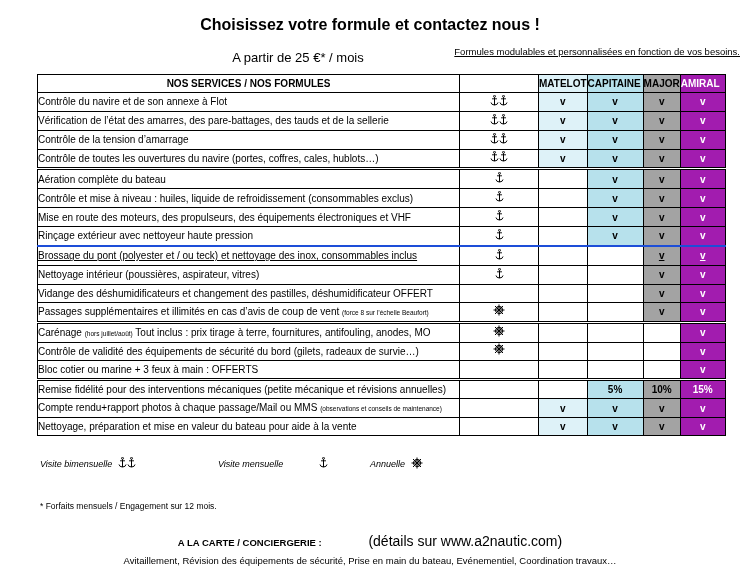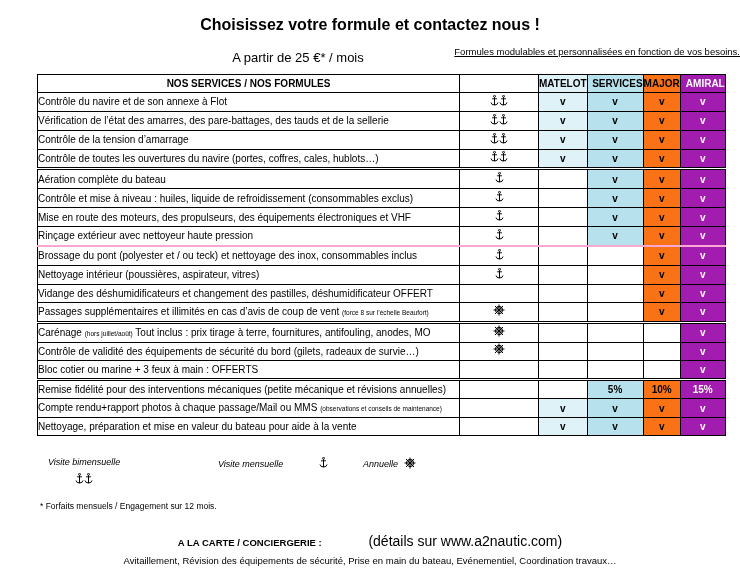--- a/index.html
+++ b/index.html
@@ -13,34 +13,34 @@
   table.grid th { font-weight: bold; }
   .col-service { width: 422px; }
   .col-freq { width: 79px; }
   .col-mat { width: 48px; }
   .col-cap { width: 56px; }
   .col-maj { width: 36px; }
   .col-ami { width: 45px; }
 
   th.head-services { height: 33px; text-align: center; vertical-align: middle; font-size: 9.5px; border-right: none; }
   th.head-freq { border-left: none; }
-  th.plan { vertical-align: top; line-height: 13px; font-size: 9.5px; text-align: right; margin-left: 39px; }
+  th.plan { vertical-align: top; line-height: 13px; font-size: 9.5px; text-align: left; margin-left: 39px; }
   td.service { border-right: none; padding-left: 2px; font-size: 9.5px; }
   td.freq { border-left: none; text-align: center; font-size: 12px; }
   td.cell { text-align: center; font-weight: bold; font-size: 9px; }
   .small { font-size: 6.5px; }
 
   .bg-mat { background: #def2f8; }
   .bg-cap { background: #b7e1ec; }
-  .bg-maj { background: #f97316; }
+  .bg-maj { background: #a3a3a3; }
   .bg-ami { background: #a21caf; color: #ffffff; }
   .empty { background: #ffffff !important; }
 
   tr.sep-double td { border-top: 3px double #000; }
-  tr.sep-thick td { border-top: 2px solid #f9a8d4; }
+  tr.sep-thick td { border-top: 2px solid #1d4ed8; text-decoration: underline; }
 
   .icon { display: inline-block; vertical-align: middle; }
   .legend { position: absolute; top: 457px; left: 40px; font-size: 9px; font-style: italic; }
   .legend .li { position: absolute; white-space: nowrap; display: flex; align-items: center; gap: 6px; }
   .footnote { position: absolute; top: 501px; left: 40px; font-size: 8.5px; }
   .carte-title { position: absolute; top: 533px; left: 0; width: 740px; text-align: center; font-size: 9.5px; }
   .carte-title b { font-weight: bold; }
   .carte-title .small2 { font-size: 14px; padding-left: 44px; }
   .carte-list { position: absolute; top: 555px; left: 0; width: 740px; text-align: center; font-size: 9.5px; }
 </style>
@@ -58,21 +58,21 @@
       <col class="col-mat">
       <col class="col-cap">
       <col class="col-maj">
       <col class="col-ami">
   </colgroup>
   <thead>
     <tr>
       <th class="head-services">NOS SERVICES / NOS FORMULES</th>
       <th class="head-freq"></th>
       <th class="plan bg-mat">MATELOT</th>
-      <th class="plan bg-cap">SERVICES</th>
+      <th class="plan bg-cap">CAPITAINE</th>
       <th class="plan bg-maj">MAJOR</th>
       <th class="plan bg-ami">AMIRAL</th>
     </tr>
   </thead>
   <tbody id="rows">
       <tr>
         <td class="service"><span>Contrôle du navire et de son annexe à Flot</span></td>
         <td class="freq"><span class="icon"><svg width="9" height="11" viewBox="0 0 9 11">
               <circle cx="4.5" cy="1.3" r="1" fill="none" stroke="#000" stroke-width="0.9"></circle>
               <line x1="4.5" y1="2.3" x2="4.5" y2="10" stroke="#000" stroke-width="1"></line>
@@ -309,21 +309,21 @@
         <td class="freq"></td>
         <td class="cell bg-mat">v</td>
         <td class="cell bg-cap">v</td>
         <td class="cell bg-maj">v</td>
         <td class="cell bg-ami">v</td>
       </tr>
     </tbody>
 </table>
 
 <div class="legend">
-  <div class="li" style="left:8px;flex-direction:column;">
+  <div class="li" style="left:0px;">
     <span>Visite bimensuelle</span>
     <span class="icon" id="lg0"><svg width="9" height="11" viewBox="0 0 9 11">
           <circle cx="4.5" cy="1.3" r="1" fill="none" stroke="#000" stroke-width="0.9"></circle>
           <line x1="4.5" y1="2.3" x2="4.5" y2="10" stroke="#000" stroke-width="1"></line>
           <line x1="2" y1="3.8" x2="7" y2="3.8" stroke="#000" stroke-width="0.9"></line>
           <path d="M1 7.5 Q1.5 10 4.5 10 Q7.5 10 8 7.5" fill="none" stroke="#000" stroke-width="1"></path>
         </svg><svg width="9" height="11" viewBox="0 0 9 11">
           <circle cx="4.5" cy="1.3" r="1" fill="none" stroke="#000" stroke-width="0.9"></circle>
           <line x1="4.5" y1="2.3" x2="4.5" y2="10" stroke="#000" stroke-width="1"></line>
           <line x1="2" y1="3.8" x2="7" y2="3.8" stroke="#000" stroke-width="0.9"></line>
@@ -332,21 +332,21 @@
   </div>
   <div class="li" style="left:178px;gap:36px;">
     <span>Visite mensuelle</span>
     <span class="icon" id="lg1"><svg width="9" height="11" viewBox="0 0 9 11">
           <circle cx="4.5" cy="1.3" r="1" fill="none" stroke="#000" stroke-width="0.9"></circle>
           <line x1="4.5" y1="2.3" x2="4.5" y2="10" stroke="#000" stroke-width="1"></line>
           <line x1="2" y1="3.8" x2="7" y2="3.8" stroke="#000" stroke-width="0.9"></line>
           <path d="M1 7.5 Q1.5 10 4.5 10 Q7.5 10 8 7.5" fill="none" stroke="#000" stroke-width="1"></path>
         </svg></span>
   </div>
-  <div class="li" style="left:323px;">
+  <div class="li" style="left:330px;">
     <span>Annuelle</span>
     <span class="icon" id="lg2"><svg width="12" height="12" viewBox="0 0 12 12">
           <circle cx="6" cy="6" r="3.4" fill="none" stroke="#000" stroke-width="1.1"></circle>
           <circle cx="6" cy="6" r="1.2" fill="#000"></circle>
           <g stroke="#000" stroke-width="1">
             <line x1="6" y1="0.5" x2="6" y2="11.5"></line>
             <line x1="0.5" y1="6" x2="11.5" y2="6"></line>
             <line x1="2" y1="2" x2="10" y2="10"></line>
             <line x1="10" y1="2" x2="2" y2="10"></line>
           </g>

